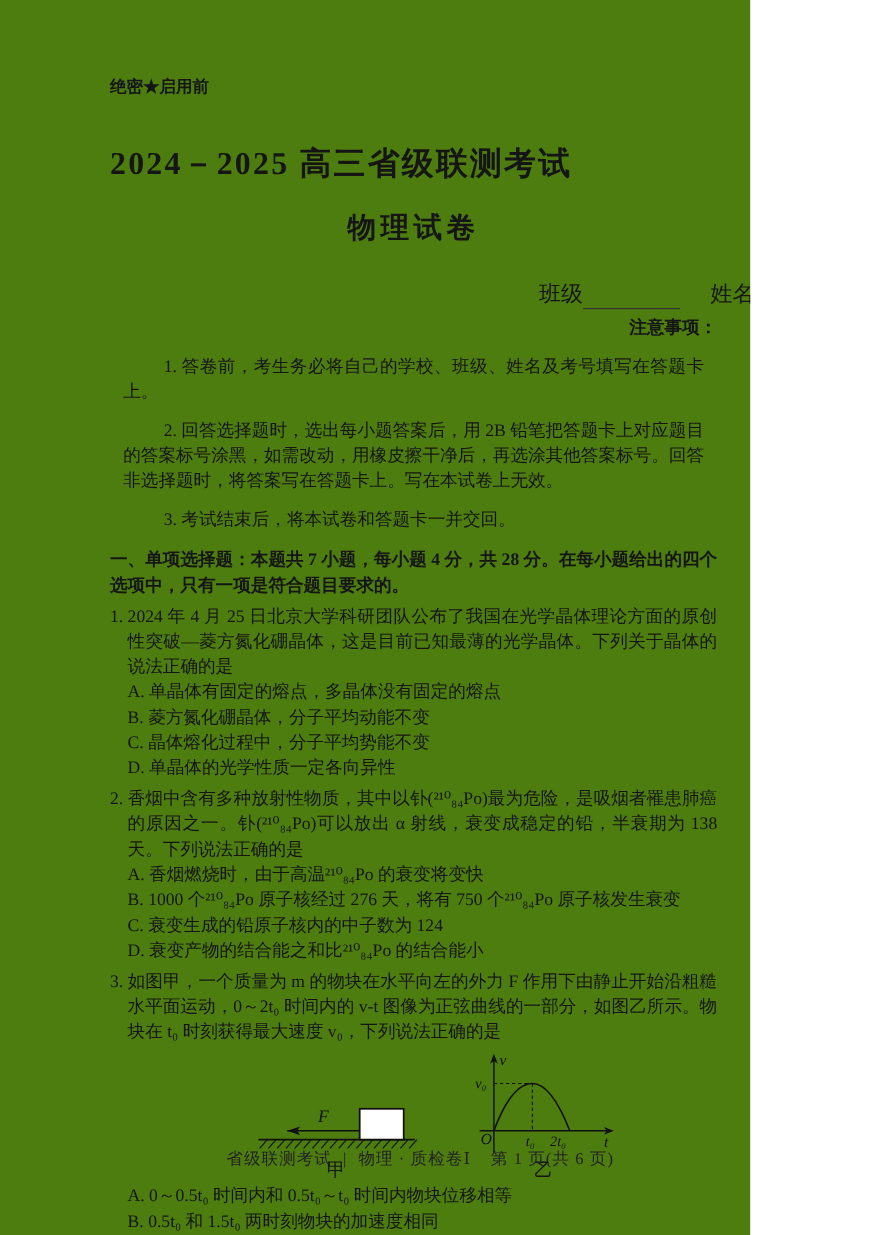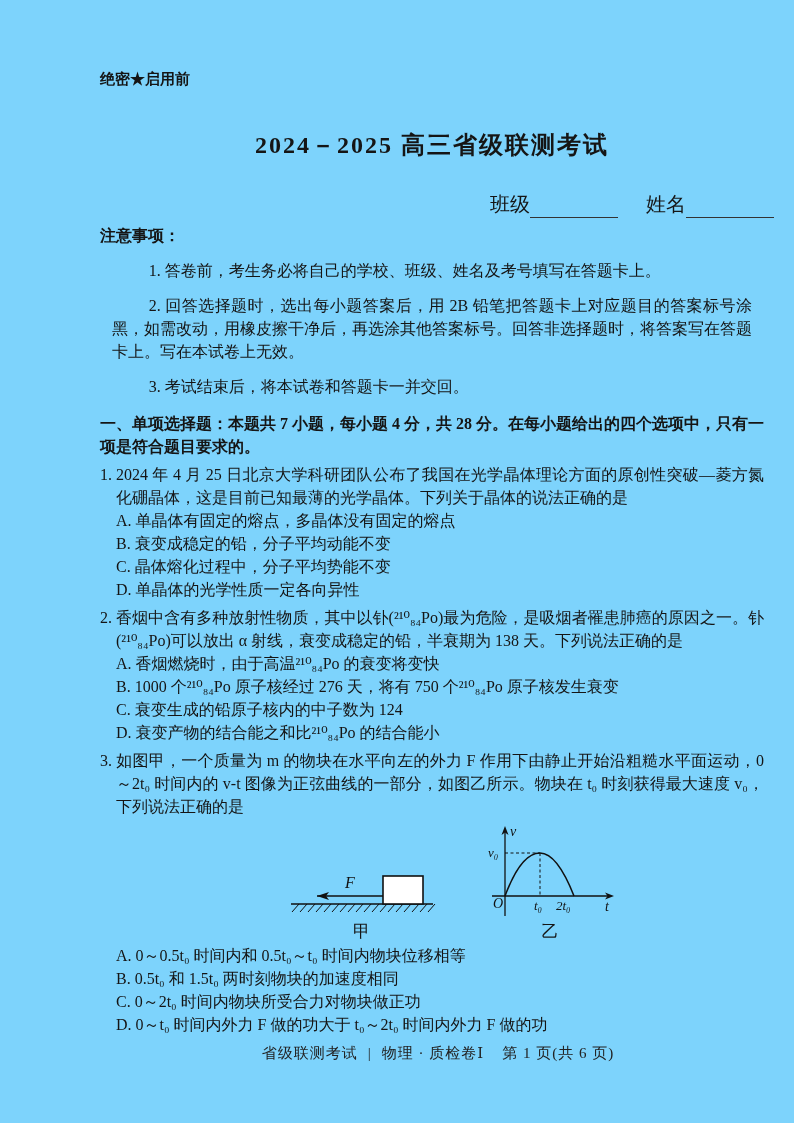--- a/index.html
+++ b/index.html
@@ -1,33 +1,33 @@
 <!DOCTYPE html>
 <html><head>
 <meta charset="utf-8">
 <style>
   html,body{margin:0;padding:0;background:#ffffff;}
   .page{
     position:relative;
-    width:794px;height:1123px;
-    background:#7dd3fc;
+    width:682px;height:1123px;
+    background:#4d7c0f;
     color:#151515;
     font-family:"Liberation Serif","DejaVu Serif",serif;
     font-size:16px;
     box-sizing:border-box;
     padding:0 30px 0 100px;
     overflow:hidden;
   }
   .security{margin:0;padding-top:70px;font-weight:bold;font-size:15px;}
-  .title{margin:40px 0 0 0;text-align:center;font-weight:bold;font-size:24px;letter-spacing:2px;}
+  .title{margin:40px 0 0 0;font-weight:bold;font-size:29px;letter-spacing:2px;}
   .subtitle{margin:20px 0 0 0;text-align:center;font-weight:bold;font-size:26px;letter-spacing:4px;}
   .idrow{margin-top:30px;padding-left:390px;font-size:20px;white-space:nowrap;}
   .blank{display:inline-block;width:88px;border-bottom:1px solid #333;height:16px;vertical-align:bottom;}
   .idrow .gap{display:inline-block;width:28px;}
-  .notice-heading{margin:6px 0 0 0;font-weight:bold;line-height:23px;}
+  .notice-heading{margin:6px 0 0 17px;font-weight:bold;line-height:23px;text-align:right;}
   .notice-item{margin:12px;line-height:23px;text-indent:2.3em;text-align:justify;}
   .section-heading{margin:14px 0 0 0;font-weight:bold;line-height:23px;text-align:justify;}
   .question{margin:0;}
   .qtext{margin:5px 0 0 0;line-height:23px;padding-left:16px;text-indent:-16px;text-align:justify;}
   .qnum{padding-right:4px;}
   .opt{margin:0;line-height:23px;padding-left:16px;text-align:justify;}
   .figures{display:flex;justify-content:center;align-items:flex-end;gap:46px;margin:6px 0 2px 40px;}
   .fig{text-align:center;}
   .fig-caption{font-size:17px;margin-top:2px;line-height:20px;}
   .footer{
@@ -41,36 +41,37 @@
   .var{font-style:italic;}
 </style>
 </head>
 <body>
 
 <div class="page">
 
   <p class="security">绝密★启用前</p>
 
   <h1 class="title">2024－2025 高三省级联测考试</h1>
+  <h2 class="subtitle">物理试卷</h2>
 
   <div class="idrow">
     <span>班级</span><span class="blank"></span><span class="gap"></span><span>姓名</span><span class="blank"></span>
   </div>
 
   <p class="notice-heading">注意事项：</p>
   <p class="notice-item">1. 答卷前，考生务必将自己的学校、班级、姓名及考号填写在答题卡上。</p>
   <p class="notice-item">2. 回答选择题时，选出每小题答案后，用 2B 铅笔把答题卡上对应题目的答案标号涂黑，如需改动，用橡皮擦干净后，再选涂其他答案标号。回答非选择题时，将答案写在答题卡上。写在本试卷上无效。</p>
   <p class="notice-item">3. 考试结束后，将本试卷和答题卡一并交回。</p>
 
   <p class="section-heading">一、单项选择题：本题共 7 小题，每小题 4 分，共 28 分。在每小题给出的四个选项中，只有一项是符合题目要求的。</p>
 
   <div class="question">
     <p class="qtext"><span class="qnum">1.</span><span>2024 年 4 月 25 日北京大学科研团队公布了我国在光学晶体理论方面的原创性突破—菱方氮化硼晶体，这是目前已知最薄的光学晶体。下列关于晶体的说法正确的是</span></p>
     <p class="opt">A. 单晶体有固定的熔点，多晶体没有固定的熔点</p>
-    <p class="opt">B. 衰变成稳定的铅，分子平均动能不变</p>
+    <p class="opt">B. 菱方氮化硼晶体，分子平均动能不变</p>
     <p class="opt">C. 晶体熔化过程中，分子平均势能不变</p>
     <p class="opt">D. 单晶体的光学性质一定各向异性</p>
   </div>
 
   <div class="question">
     <p class="qtext"><span class="qnum">2.</span><span>香烟中含有多种放射性物质，其中以钋(²¹⁰₈₄Po)最为危险，是吸烟者罹患肺癌的原因之一。钋(²¹⁰₈₄Po)可以放出 α 射线，衰变成稳定的铅，半衰期为 138 天。下列说法正确的是</span></p>
     <p class="opt">A. 香烟燃烧时，由于高温²¹⁰₈₄Po 的衰变将变快</p>
     <p class="opt">B. 1000 个²¹⁰₈₄Po 原子核经过 276 天，将有 750 个²¹⁰₈₄Po 原子核发生衰变</p>
     <p class="opt">C. 衰变生成的铅原子核内的中子数为 124</p>
     <p class="opt">D. 衰变产物的结合能之和比²¹⁰₈₄Po 的结合能小</p>

